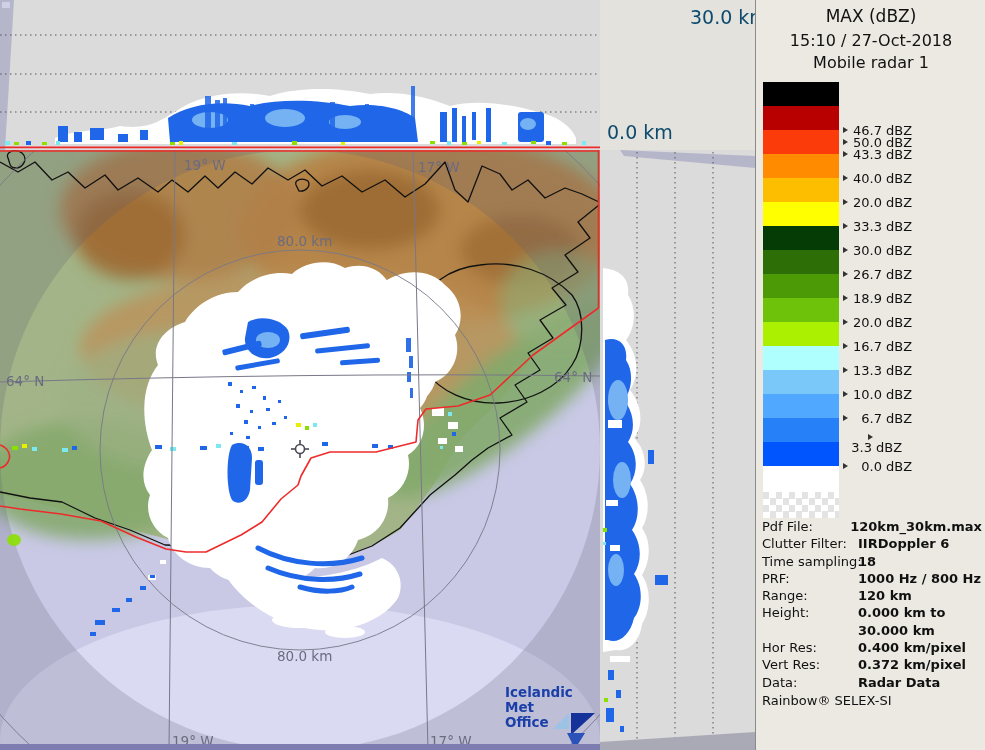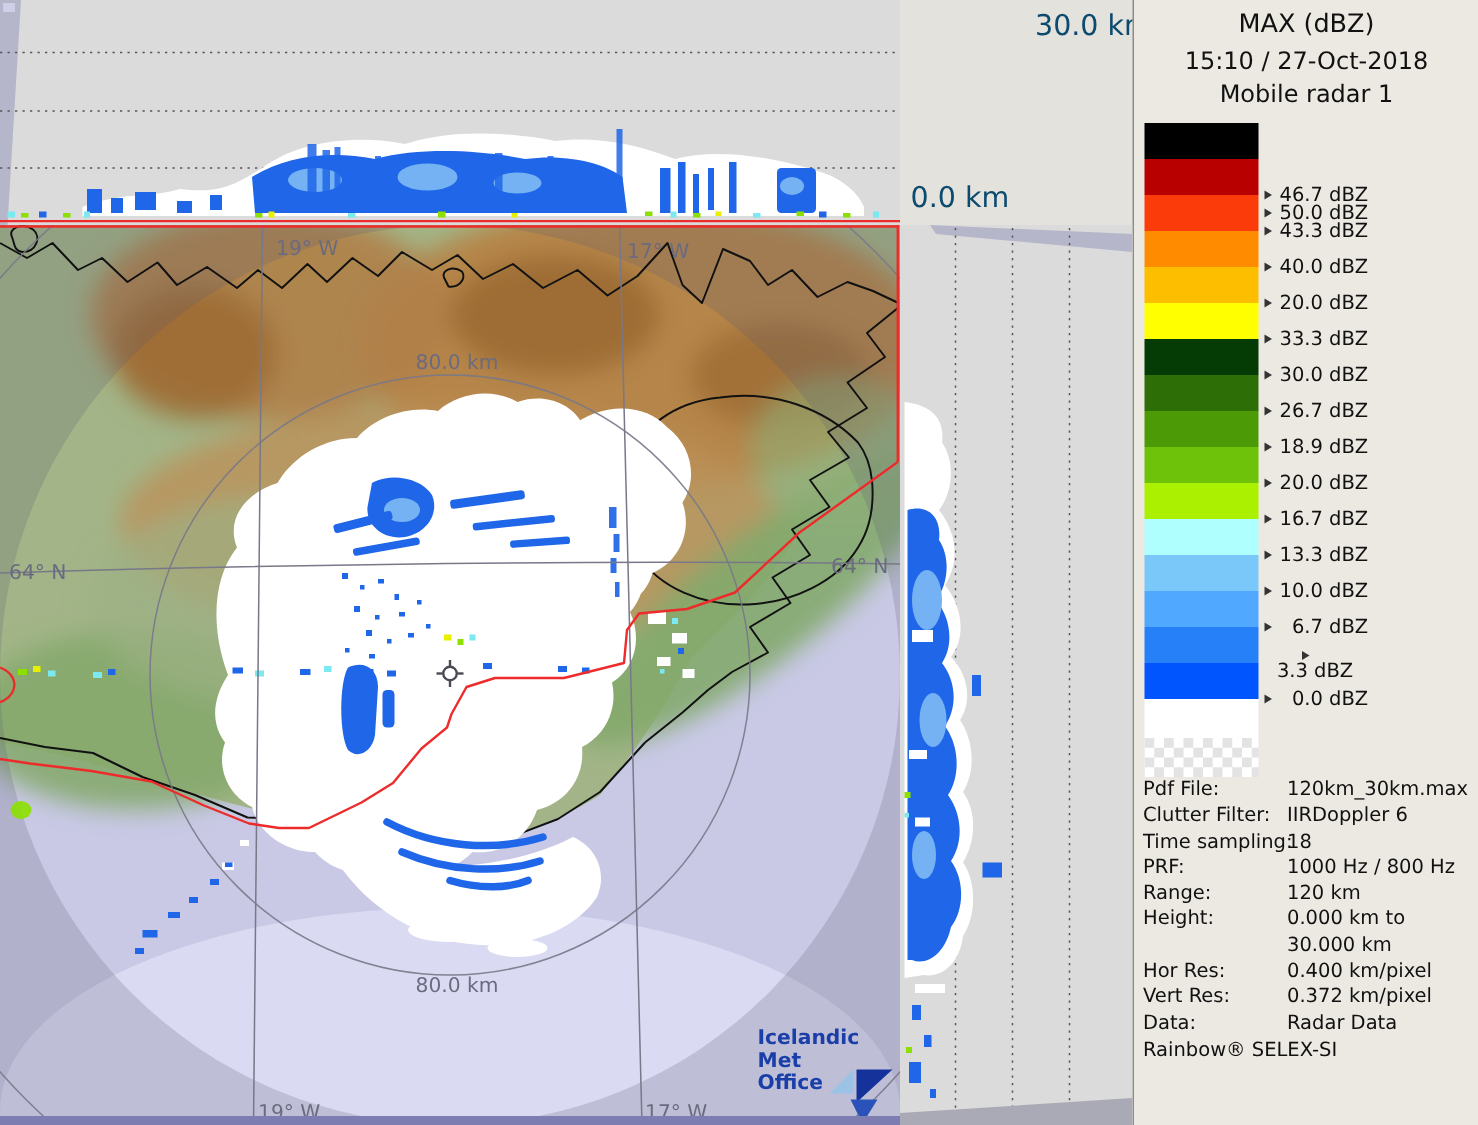--- a/index.html
+++ b/index.html
@@ -39,21 +39,21 @@
   #scale-swatch{position:absolute;left:7px;top:82px;width:76px;}
   .band{width:76px;height:24px;}
   .band-white{width:76px;height:26px;background:#fff;}
   .band-checker{width:76px;height:26px;background-image:repeating-conic-gradient(#ffffff 0% 25%,#e3e3e3 0% 50%);background-size:13px 13px;}
   .scale-row{position:absolute;left:87px;height:16px;font-size:13px;white-space:pre;display:flex;align-items:center;}
   .tick-arrow{width:0;height:0;border-left:5px solid #333;border-top:3.5px solid transparent;
               border-bottom:3.5px solid transparent;margin-right:5px;}
   #info{position:absolute;left:6px;top:518px;width:220px;font-size:13px;}
   .info-row{display:flex;height:17.3px;line-height:17.3px;}
   .info-label{width:96px;white-space:pre;}
-  .info-value{flex:1;white-space:pre;}
+  .info-value{flex:1;white-space:pre;font-weight:bold;}
   #footer-brand{position:absolute;left:6px;top:693px;font-size:13px;}
 </style>
 </head>
 <body>
 
 <div id="app">
 
   <svg id="top-strip" class="abs" width="600" height="150" viewBox="0 0 600 150">
     <rect class="stripbg" x="0" y="0" width="600" height="150"></rect>
     <polygon class="wedge" points="0,0 14,0 5,150 0,150"></polygon>

